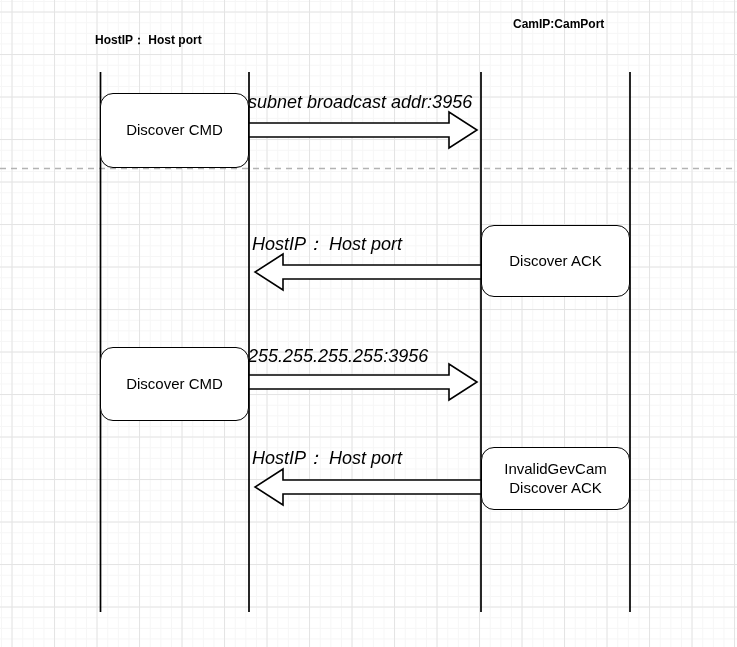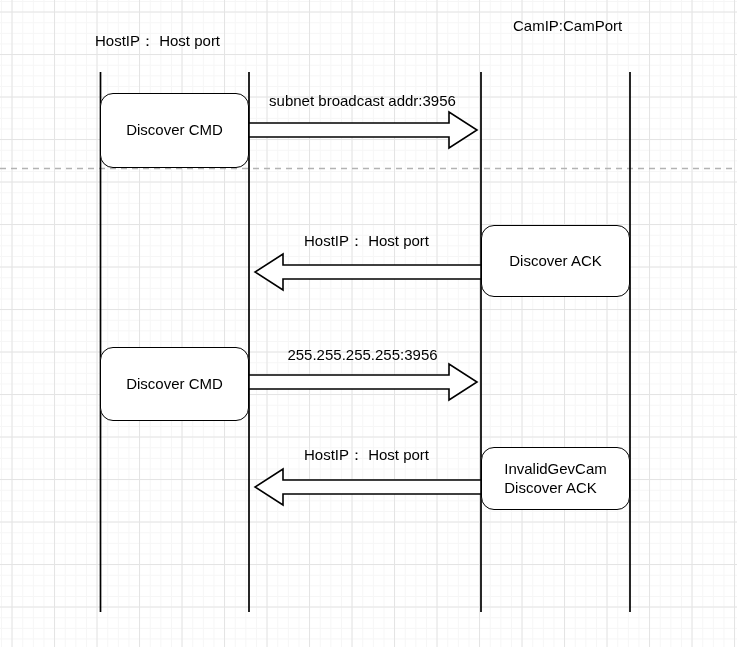--- a/index.html
+++ b/index.html
@@ -28,44 +28,47 @@
   }
 
   .node {
     position: absolute;
     background: #ffffff;
     border: 1.5px solid #000000;
     border-radius: 13px;
     display: flex;
     align-items: center;
     justify-content: center;
+    text-align: center;
     font-size: 15px;
     line-height: 1.25;
     white-space: pre-line;
   }
   #node-1 { left: 100px; top: 93px;  width: 149px; height: 75px; }
   #node-2 { left: 481px; top: 225px; width: 149px; height: 72px; }
   #node-3 { left: 100px; top: 347px; width: 149px; height: 74px; }
   #node-4 { left: 481px; top: 447px; width: 149px; height: 63px; }
 
   .msg-label {
     position: absolute;
-    font-size: 15px;
-    text-align: center;
+    font-size: 18px;
+    text-align: left;
     white-space: nowrap;
+    font-style: italic;
   }
   #msg-label-1 { left: 248px; top: 92px;  width: 229px; }
   #msg-label-2 { left: 252px; top: 232px; width: 229px; }
   #msg-label-3 { left: 248px; top: 346px; width: 229px; }
   #msg-label-4 { left: 252px; top: 446px; width: 229px; }
 
   .actor-label {
     position: absolute;
-    font-size: 15px;
+    font-size: 12px;
     white-space: nowrap;
+    font-weight: bold;
   }
   #actor-host { left: 95px;  top: 32px; }
   #actor-cam  { left: 513px; top: 17px; }
 </style>
 </head>
 <body>
 
 <div id="canvas">
 
   <svg class="overlay" viewBox="0 0 737 647" xmlns="http://www.w3.org/2000/svg">

